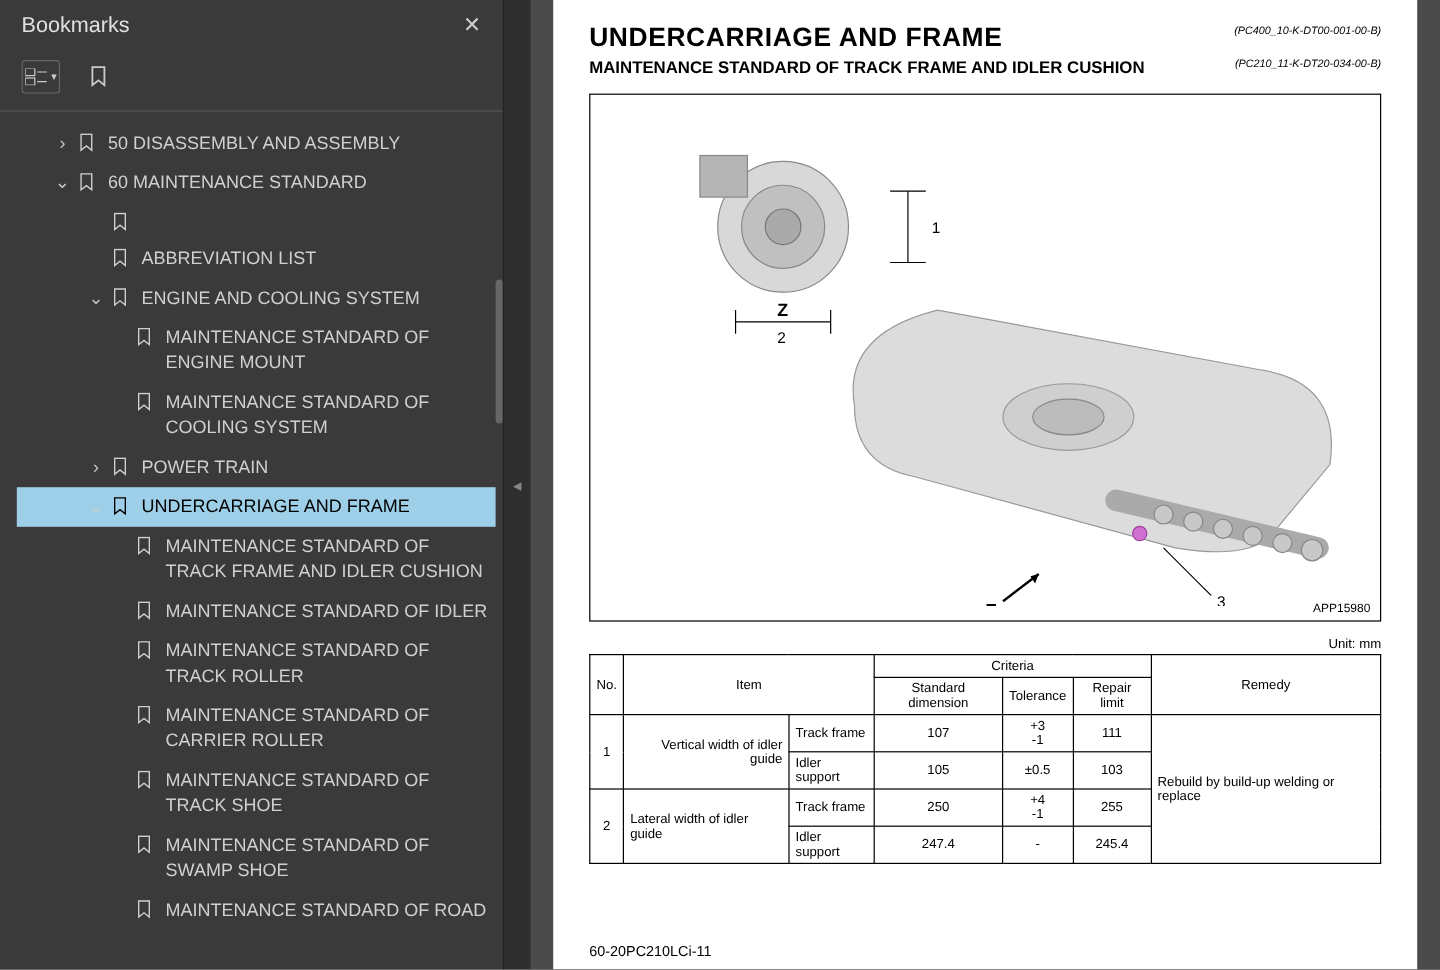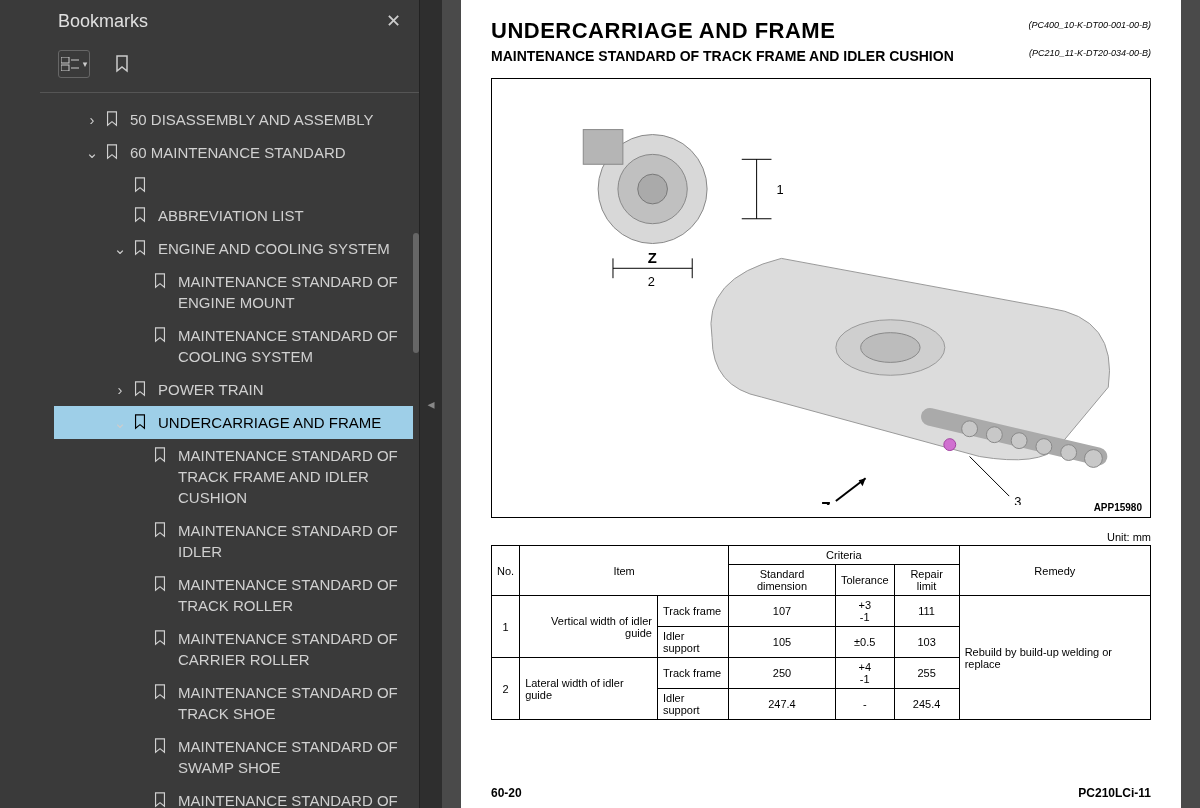--- a/index.html
+++ b/index.html
@@ -1,17 +1,17 @@
 <!DOCTYPE html>
 <html><head>
 <meta charset="utf-8">
 <style>
 * { margin: 0; padding: 0; box-sizing: border-box; }
 body { font-family: "Segoe UI", Arial, sans-serif; background: #2a2a2a; width: 1200px; height: 808px; overflow: hidden; display: flex; }
-.sidebar { width: 420px; background: #3a3a3a; color: #d0d0d0; display: flex; flex-direction: column; border-right: 1px solid #222; padding-left: 40px; }
+.sidebar { width: 420px; background: #3a3a3a; color: #d0d0d0; display: flex; flex-direction: column; border-right: 1px solid #222; }
 .sidebar-header { display: flex; align-items: center; justify-content: space-between; padding: 10px 18px; font-size: 18px; color: #e0e0e0; }
 .close-x { font-size: 18px; cursor: pointer; color: #ccc; }
 .toolbar-row { display: flex; align-items: center; gap: 16px; padding: 8px 18px 14px; border-bottom: 1px solid #555; }
 .tool-btn { width: 32px; height: 28px; display: flex; align-items: center; justify-content: center; border: 1px solid #666; border-radius: 3px; color: #ccc; cursor: pointer; }
 .tool-btn.plain { border: none; }
 .tree { flex: 1; overflow-y: auto; padding: 10px 6px 10px 14px; font-size: 15px; position: relative; }
 .tree-item { display: flex; align-items: flex-start; padding: 6px 4px; cursor: pointer; line-height: 1.4; }
 .tree-item.selected { background: #9ecfe8; color: #000; }
 .chev { width: 16px; display: inline-block; text-align: center; color: #ccc; flex-shrink: 0; margin-right: 4px; }
 .bm-icon { width: 16px; height: 16px; flex-shrink: 0; margin-right: 10px; margin-top: 2px; }
@@ -24,26 +24,26 @@
 .divider-handle { width: 22px; background: #2e2e2e; display: flex; align-items: center; justify-content: center; cursor: ew-resize; }
 .divider-handle span { color: #888; font-size: 14px; }
 .content { flex: 1; background: #4a4a4a; display: flex; justify-content: center; overflow: hidden; position: relative; }
 .page { width: 720px; background: #fff; color: #000; padding: 18px 30px 10px; font-family: Arial, sans-serif; position: relative; }
 .h1 { font-size: 22px; font-weight: bold; letter-spacing: 0.5px; }
 .code-sm { position: absolute; right: 30px; font-size: 9px; font-style: italic; }
 .h2 { font-size: 14px; font-weight: bold; margin-top: 4px; }
 .fig-box { border: 1px solid #000; margin-top: 14px; height: 440px; position: relative; background: #fff; }
 .fig-placeholder { position: absolute; inset: 12px; display: flex; align-items: center; justify-content: center; }
 .fig-svg { width: 100%; height: 100%; }
-.fig-id { position: absolute; right: 8px; bottom: 4px; font-size: 10px; font-weight: bold; }
+.fig-id { position: absolute; right: 8px; bottom: 4px; font-size: 10px; }
 .unit { text-align: right; font-size: 11px; margin-top: 13px; }
 table.spec { width: 100%; border-collapse: collapse; font-size: 11px; margin-top: 2px; }
 table.spec th, table.spec td { border: 1px solid #000; padding: 3px 5px; text-align: center; vertical-align: middle; }
 table.spec th { font-weight: normal; }
-.footer { position: absolute; bottom: 8px; left: 30px; right: 30px; display: flex; justify-content: space-between; font-size: 12px; font-weight: bold; }
+.footer { position: absolute; bottom: 8px; left: 30px; right: 30px; display: flex; font-size: 12px; font-weight: normal; }
 </style>
 </head>
 <body>
 
 <div class="sidebar">
   <div class="sidebar-header">
     <span>Bookmarks</span>
     <span class="close-x">✕</span>
   </div>
   <div class="toolbar-row">

